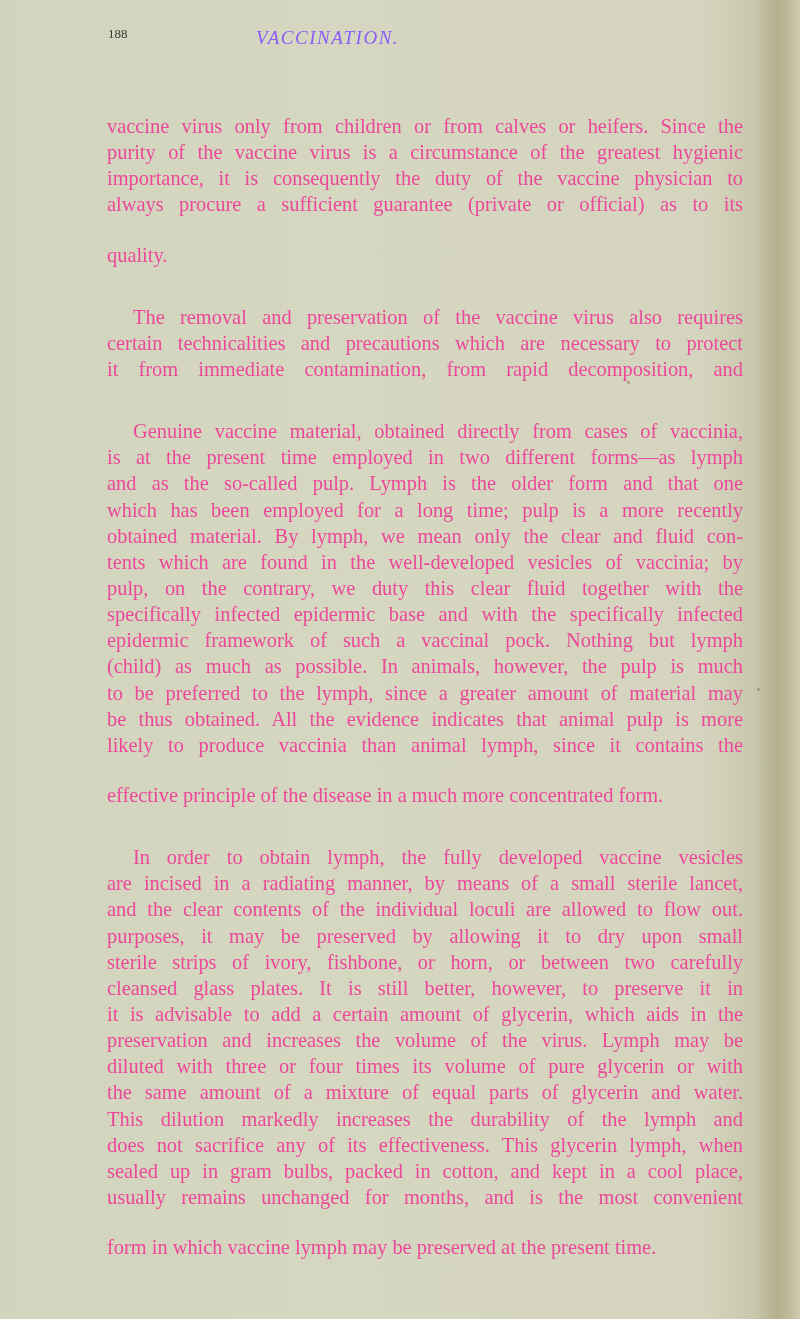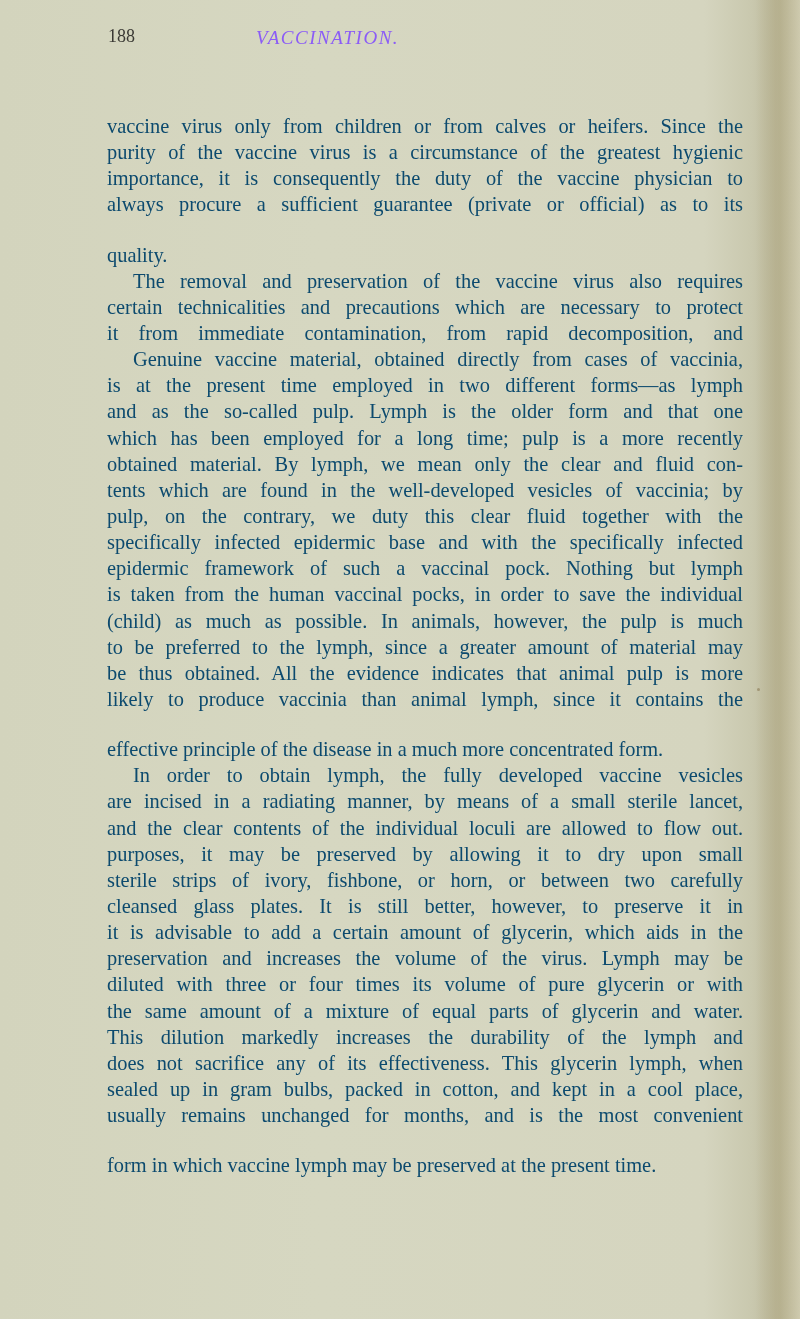--- a/index.html
+++ b/index.html
@@ -30,21 +30,21 @@
       position: absolute;
       top: 26px;
       left: 108px;
       width: 634px;
       height: 30px;
     }
     .page-number {
       position: absolute;
       left: 0;
       top: 0;
-      font-size: 18px;
+      font-size: 13px;
       color: #3a3934;
     }
     .running-title {
       position: absolute;
       left: 148px;
       top: 1px;
       font-size: 19px;
       font-style: italic;
       letter-spacing: 1.5px;
       color: #8b5cf6;
@@ -55,28 +55,29 @@
       top: 113px;
       width: 636px;
     }
     .line {
       height: 26.15px;
       line-height: 26.15px;
       font-size: 20.4px;
       white-space: nowrap;
       text-align: justify;
       text-align-last: justify;
-      color: #0c4a6e;
+      color: #ec4899;
     }
     .line.last {
       text-align-last: left;
       margin-top: 24px;
     }
     .line.indent {
       padding-left: 26px;
+      margin-top: 36px;
     }
     .speck {
       position: absolute;
       width: 3px; height: 3px;
       border-radius: 50%;
       background: #8a7a55;
       opacity: 0.6;
     }
   </style>
 </head>
@@ -101,21 +102,20 @@
       <div class="line">it from immediate contamination, from rapid decomposition, and</div>
       <div class="line indent">Genuine vaccine material, obtained directly from cases of vaccinia,</div>
       <div class="line">is at the present time employed in two different forms—as lymph</div>
       <div class="line">and as the so-called pulp.  Lymph is the older form and that one</div>
       <div class="line">which has been employed for a long time; pulp is a more recently</div>
       <div class="line">obtained material.  By lymph, we mean only the clear and fluid con-</div>
       <div class="line">tents which are found in the well-developed vesicles of vaccinia; by</div>
       <div class="line">pulp, on the contrary, we duty this clear fluid together with the</div>
       <div class="line">specifically infected epidermic base and with the specifically infected</div>
       <div class="line">epidermic framework of such a vaccinal pock.  Nothing but lymph</div>
-      <div class="line">is taken from the human vaccinal pocks, in order to save the individual</div>
       <div class="line">(child) as much as possible.  In animals, however, the pulp is much</div>
       <div class="line">to be preferred to the lymph, since a greater amount of material may</div>
       <div class="line">be thus obtained.  All the evidence indicates that animal pulp is more</div>
       <div class="line">likely to produce vaccinia than animal lymph, since it contains the</div>
       <div class="line last">effective principle of the disease in a much more concentrated form.</div>
       <div class="line indent">In order to obtain lymph, the fully developed vaccine vesicles</div>
       <div class="line">are incised in a radiating manner, by means of a small sterile lancet,</div>
       <div class="line">and the clear contents of the individual loculi are allowed to flow out.</div>
       <div class="line">purposes, it may be preserved by allowing it to dry upon small</div>
       <div class="line">sterile strips of ivory, fishbone, or horn, or between two carefully</div>

